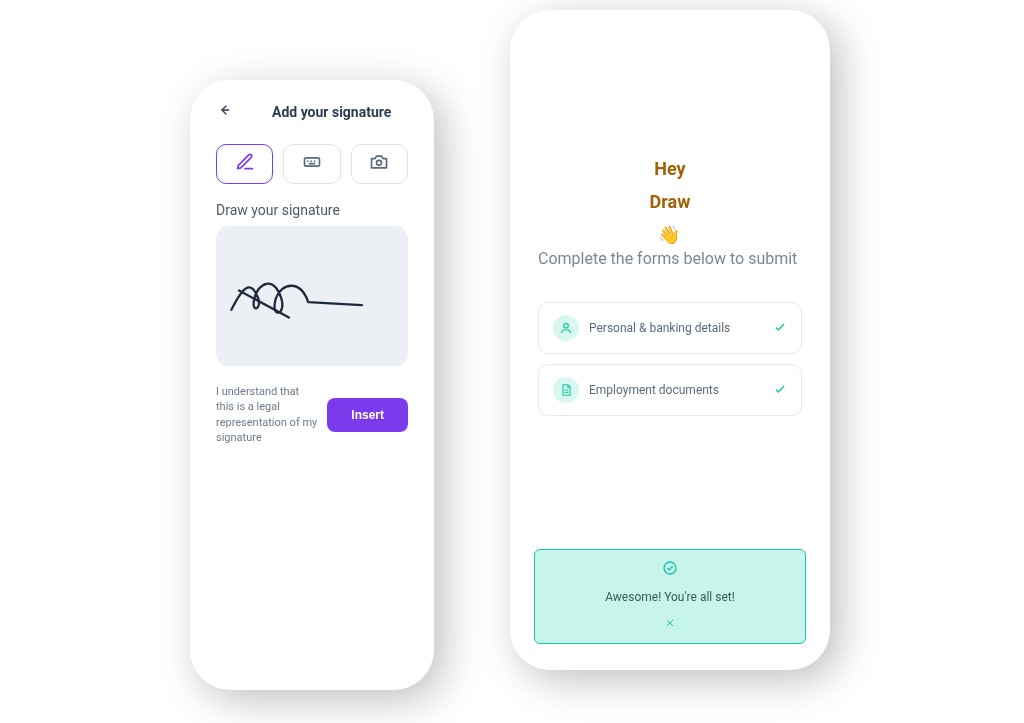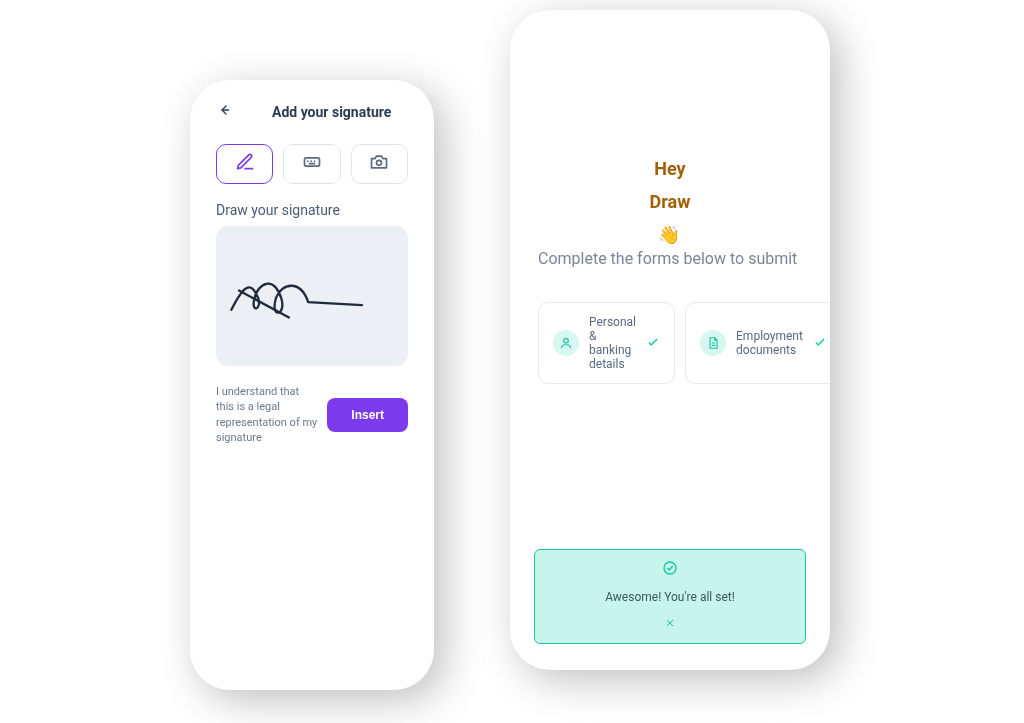--- a/index.html
+++ b/index.html
@@ -89,21 +89,21 @@
     font-size: 18px;
     font-weight: 700;
     color: #a16207;
     display: flex;
     align-items: center;
     gap: 12px;
     flex-direction: column;
   }
   .greeting .wave { font-size: 18px; }
   .subgreet { font-size: 16px; color: #7b8696; margin-top: 4px; }
-  .form-list { margin-top: 34px; display: flex; flex-direction: row; gap: 10px; }
+  .form-list { margin-top: 34px; display: flex; flex-direction: column; gap: 10px; }
   .form-item {
     display: flex;
     align-items: center;
     padding: 12px 14px;
     border: 1px solid #e6e9ef;
     border-radius: 10px;
     gap: 10px;
     cursor: pointer;
   }
   .form-icon-wrap {

